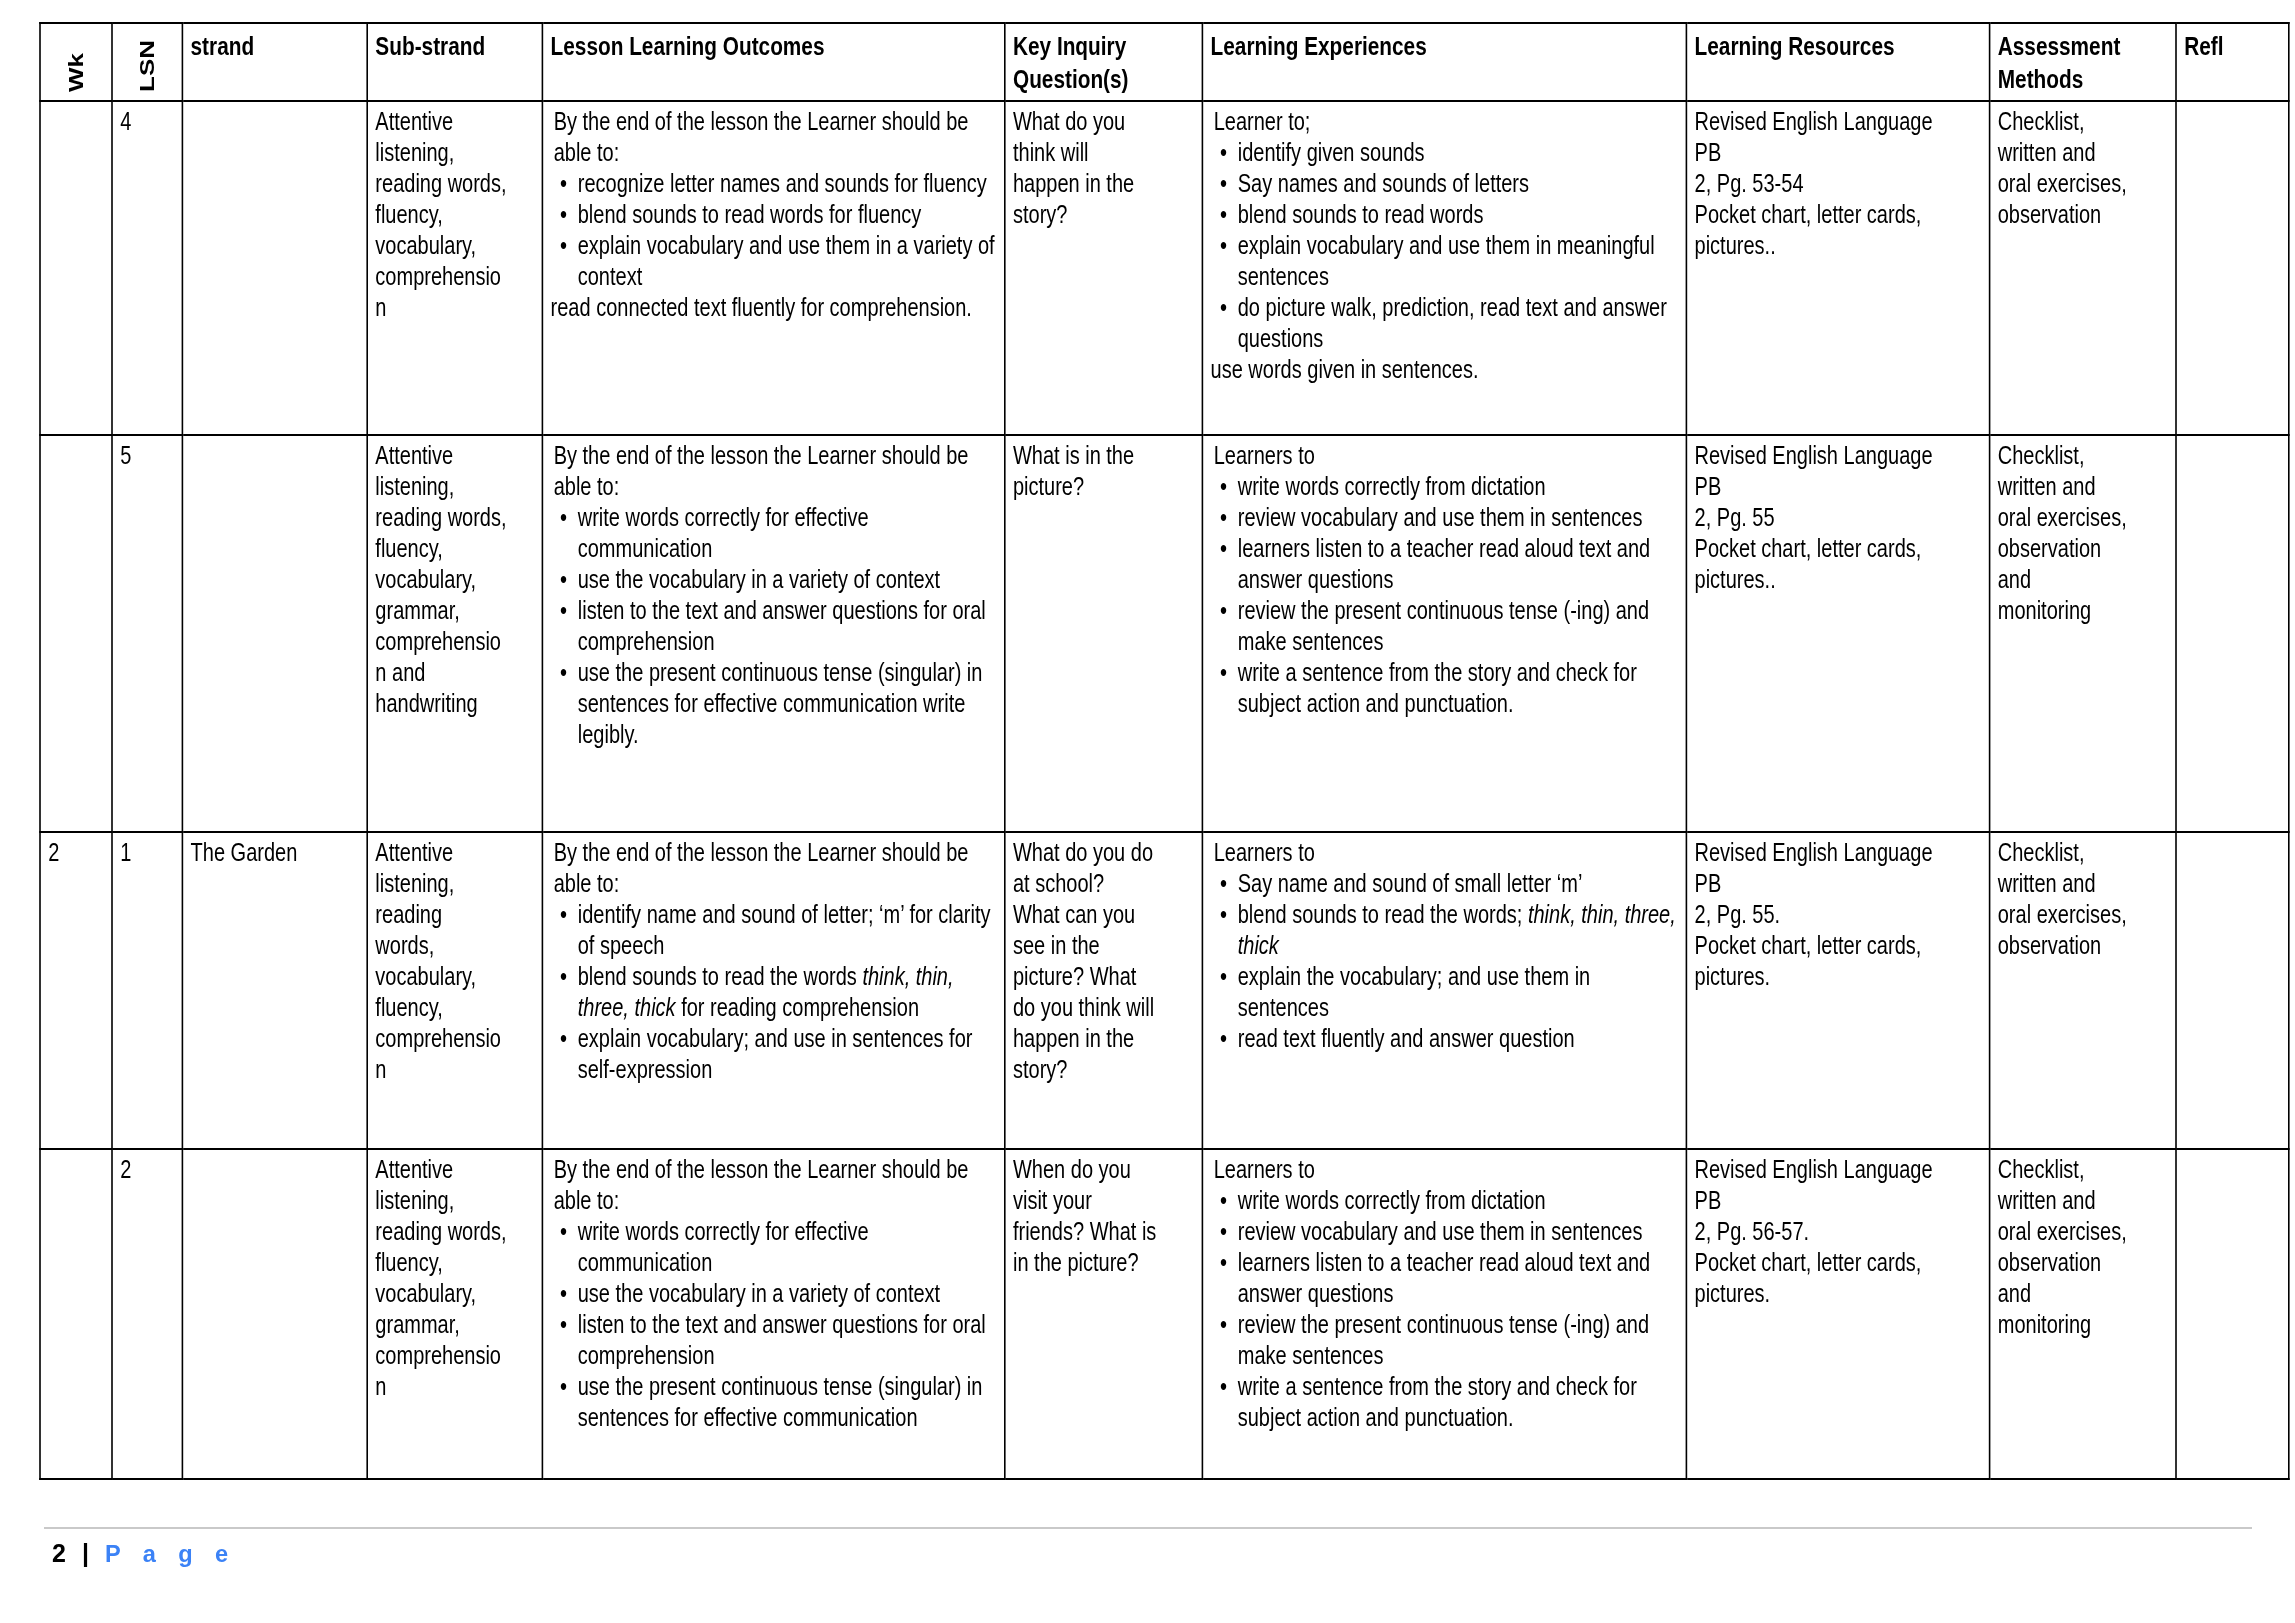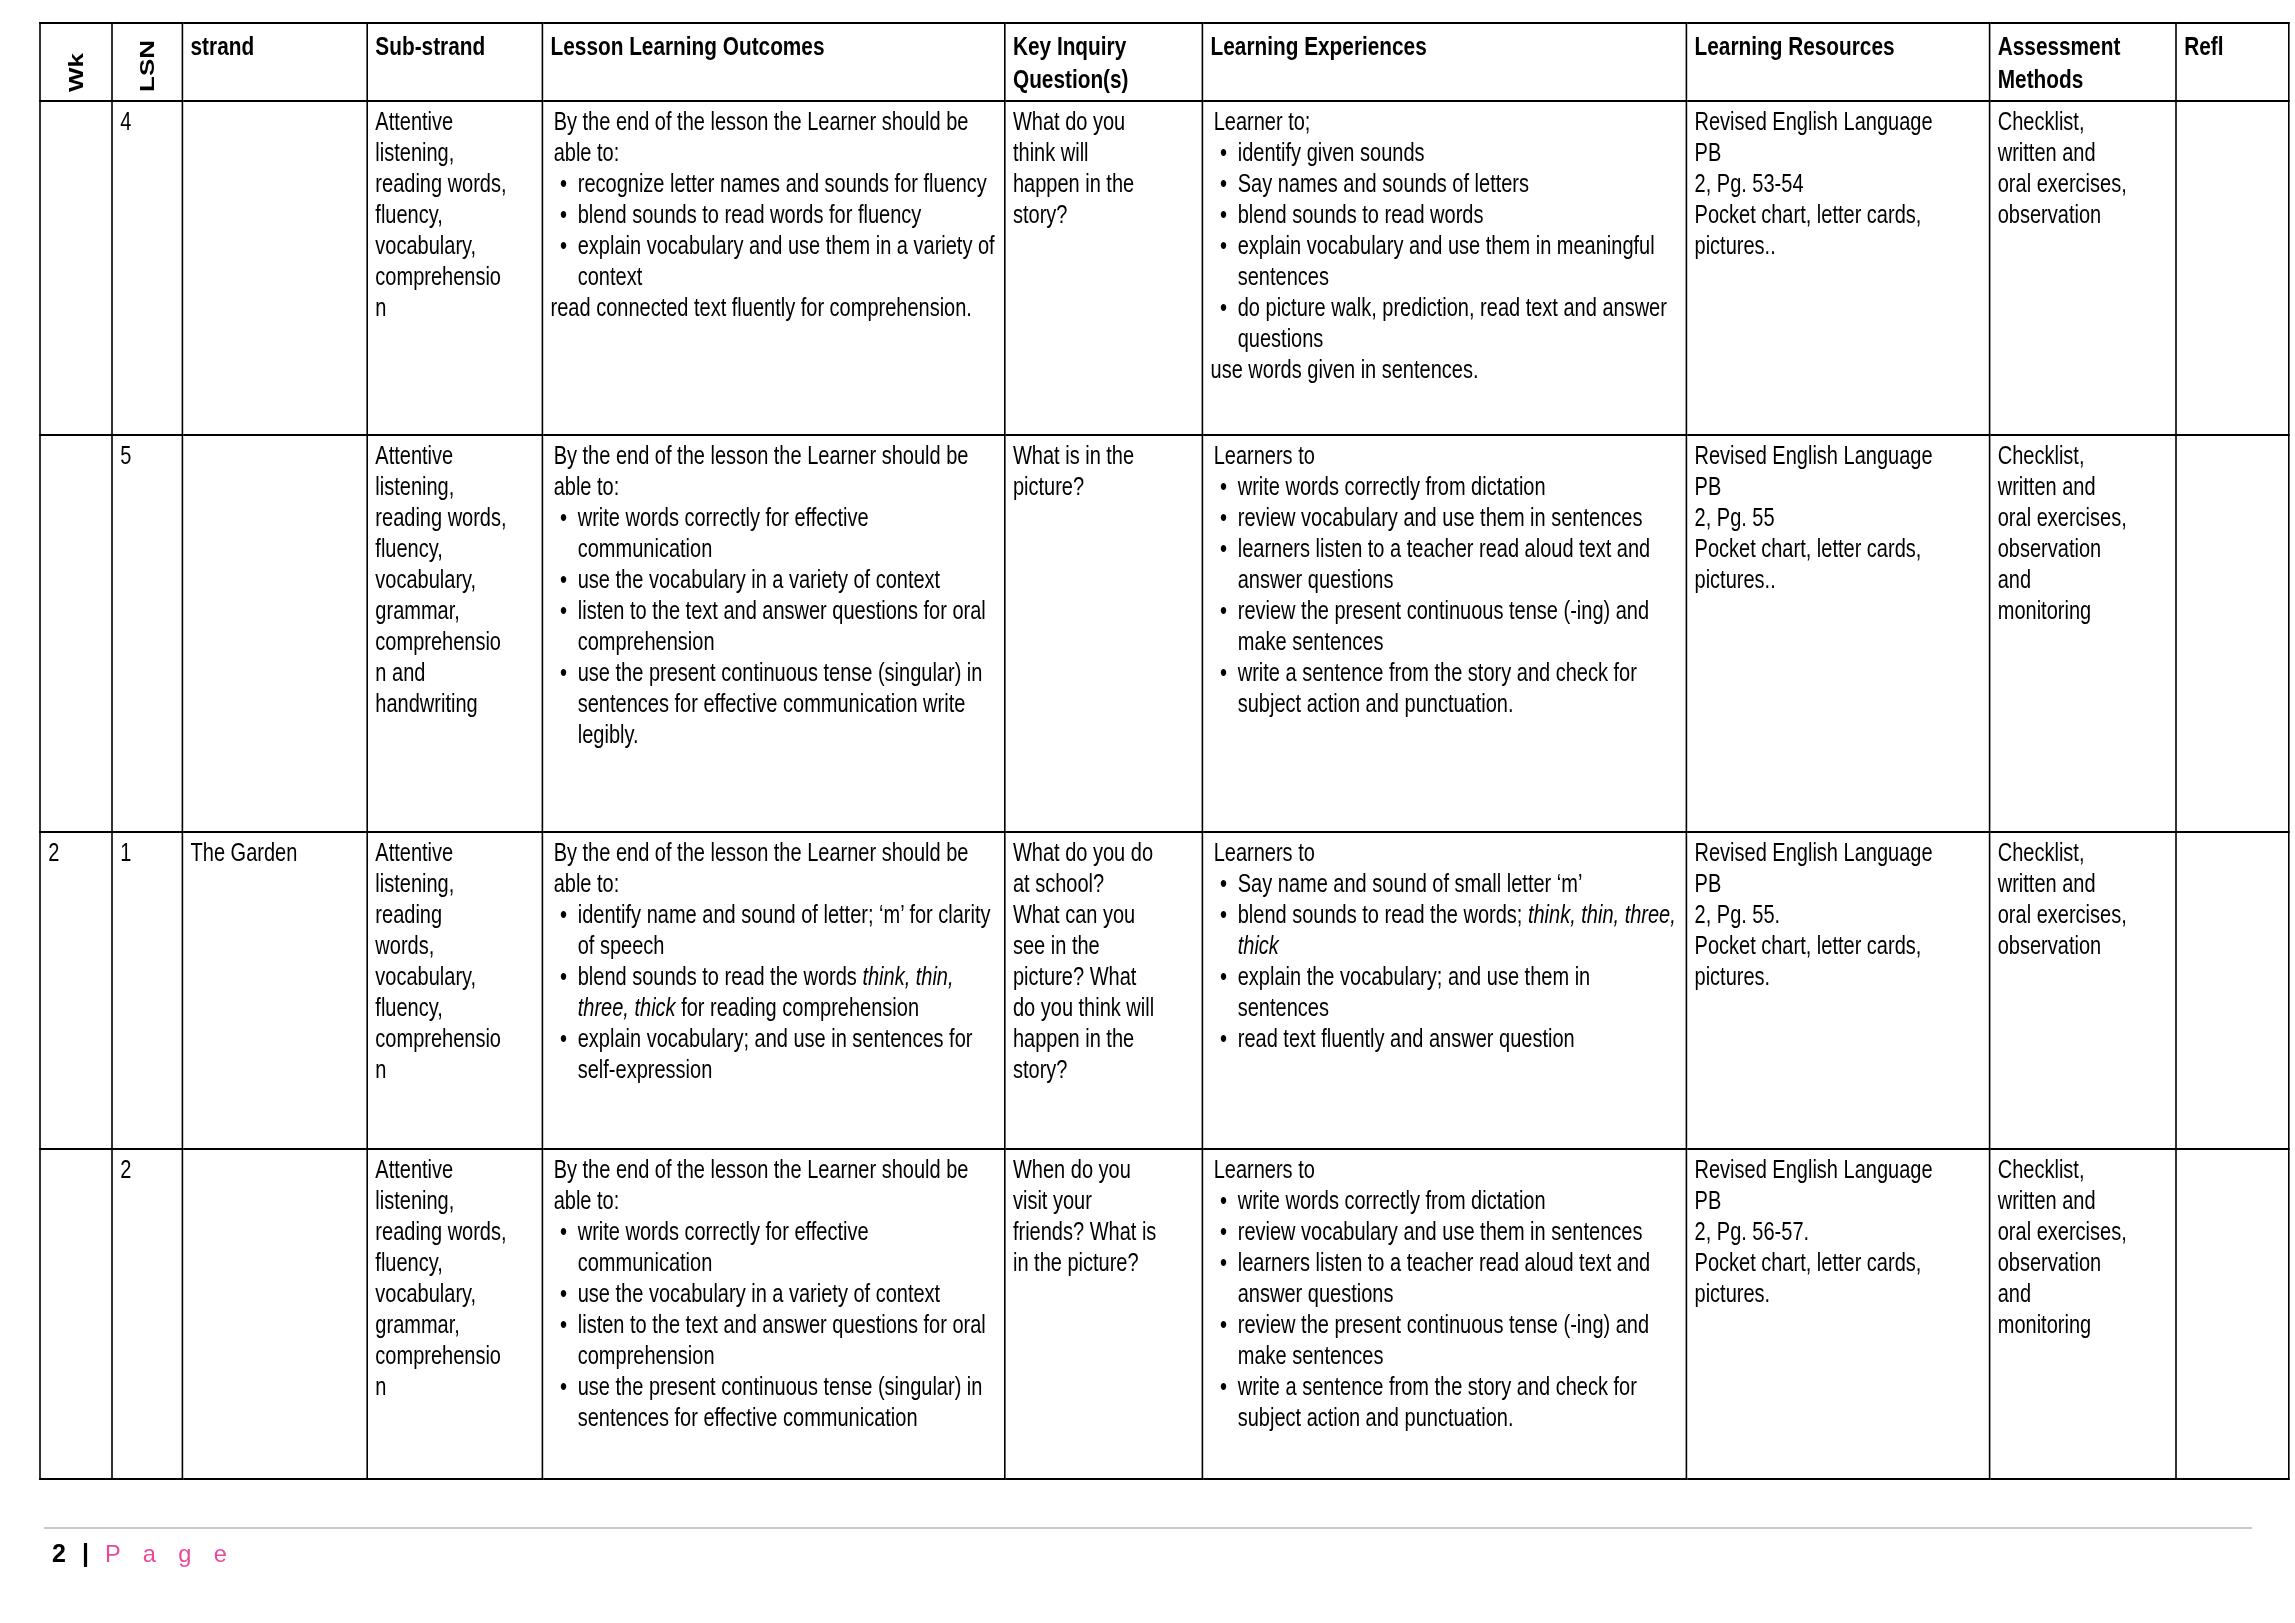--- a/index.html
+++ b/index.html
@@ -30,21 +30,21 @@
   .num{font-weight:bold;}
   p.intro{margin:0;padding-left:3.9px;}
   p.tail{margin:0;padding-left:0;}
   ul.bullets{list-style:none;margin:0;padding:0 0 0 6.5px;}
   ul.bullets li{position:relative;padding-left:27.5px;}
   ul.bullets li::before{content:"\2022";position:absolute;left:5.2px;top:0;}
   .footer{position:absolute;left:44px;top:1527px;width:2208px;border-top:2px solid #c9c9c9;}
   .footer-text{margin:9.2px 0 0 7.9px;font-size:25px;line-height:30px;}
   .footer-num{font-weight:bold;color:#000;}
   .footer-sep{font-weight:bold;color:#000;margin:0 9.2px;}
-  .footer-label{color:#ec4899;letter-spacing:7.9px;font-size:23.6px;}
+  .footer-label{color:#3b82f6;letter-spacing:7.9px;font-size:23.6px;font-weight:bold;}
 </style>
 </head>
 <body>
 
 <div class="sheet">
   <div class="scalewrap">
     <table class="sow">
       <colgroup>
         <col style="width:90px">
           <col style="width:88px">

